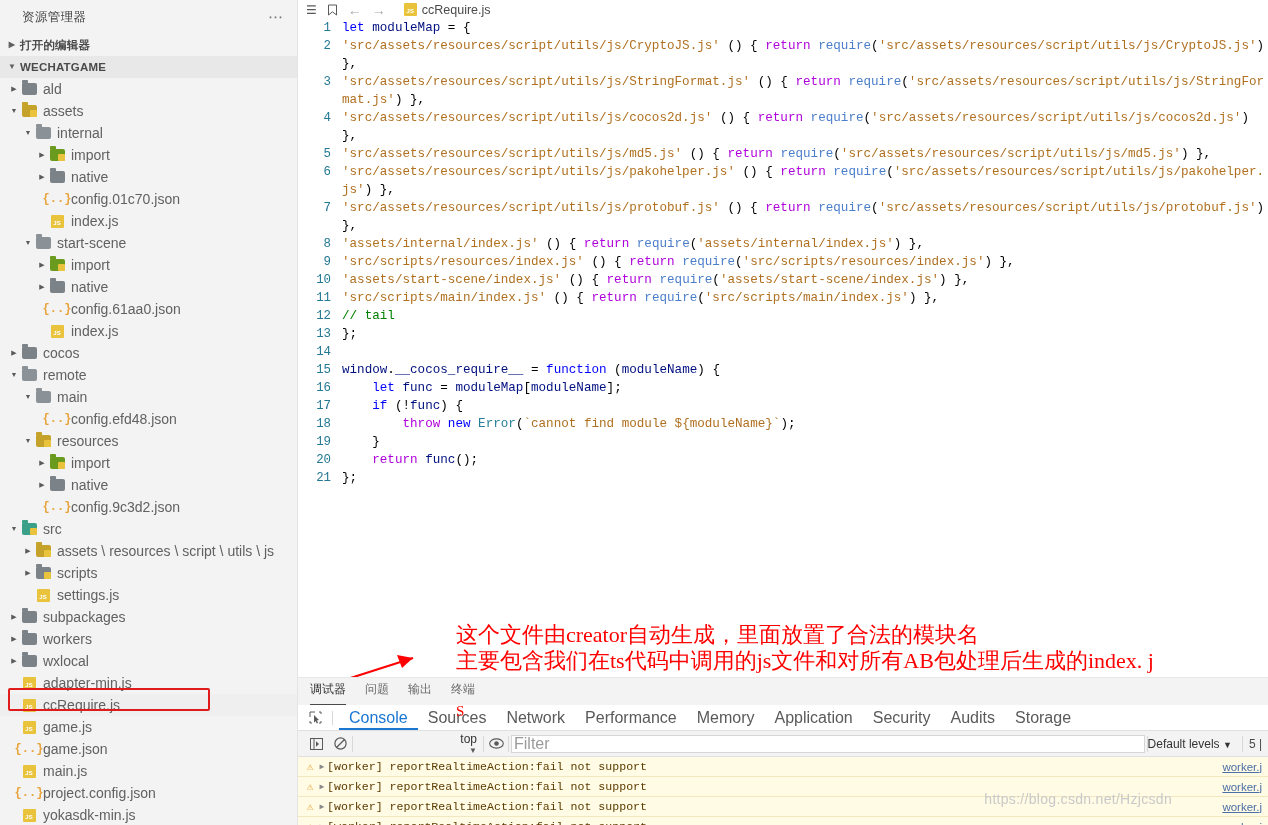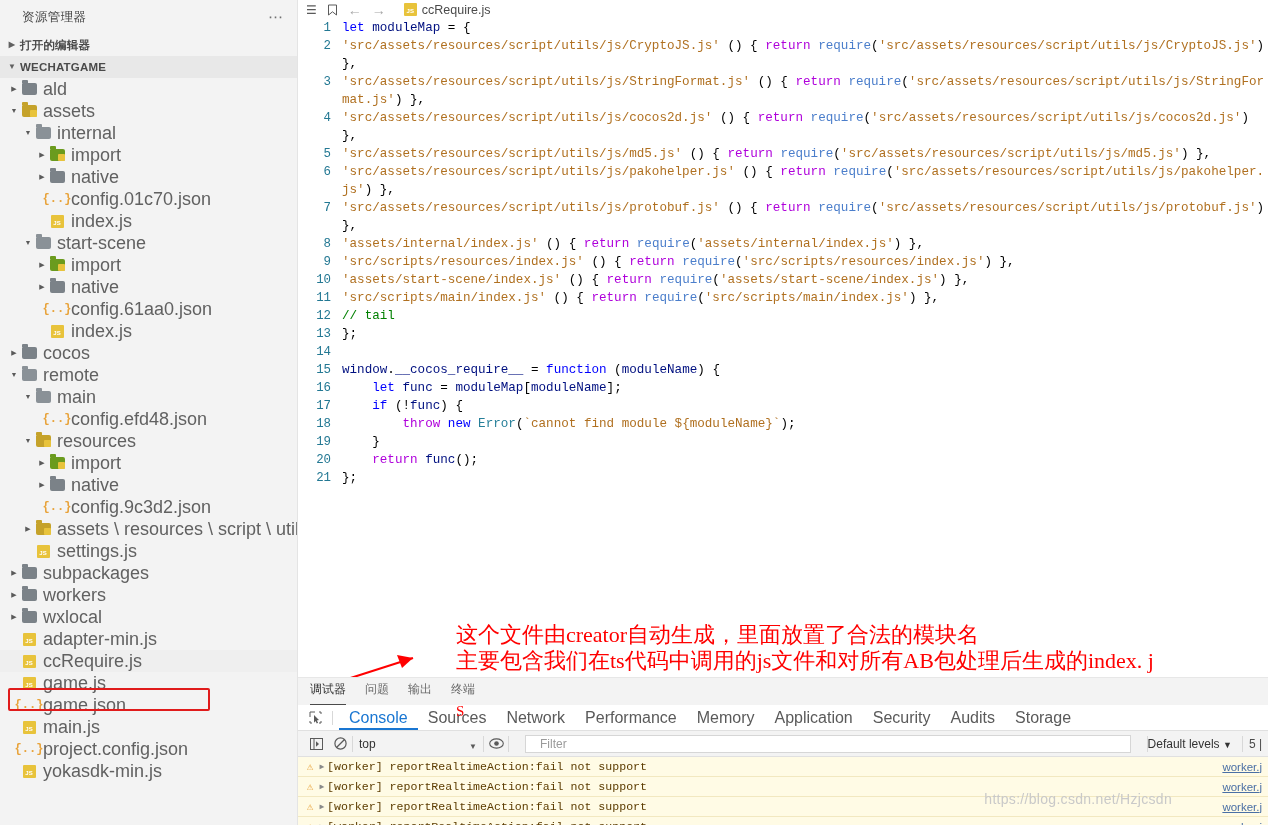--- a/index.html
+++ b/index.html
@@ -71,21 +71,21 @@
     font-size: 7px;
     color: #5a5a5a;
     line-height: 22px;
   }
   .twisty.none { color: transparent; }
   .ico {
     width: 18px; flex: 0 0 18px;
     display: inline-flex; align-items: center; justify-content: center;
     margin-right: 5px;
   }
-  .lbl { font-size: 18px; color: #616161; }
+  .lbl { font-size: 14px; color: #616161; }
 
   
   .folder {
     width: 15px; height: 12px; position: relative;
     border-radius: 1px 2px 2px 2px;
   }
   .folder:before {
     content: ""; position: absolute; top: -3px; left: 0;
     width: 6px; height: 3px; border-radius: 1px 1px 0 0;
     background: inherit;
@@ -244,26 +244,26 @@
     background: #f3f3f3;
     border-bottom: 1px solid #e0e0e0;
     padding-left: 6px;
     font-size: 12px;
     color: #5a5a5a;
     gap: 0px;
   }
   .tbtn { width: 24px; display: flex; align-items: center; justify-content: center; color: #5a5a5a; cursor: pointer; }
   .ctx-select {
     width: 130px; display: flex; align-items: flex-end; justify-content: space-between;
-    padding: 0 6px; font-size: 12px; color: #333; cursor: pointer;
+    padding: 0 6px; font-size: 12px; color: #333; cursor: pointer; flex-direction: column;
   }
   .filter-box {
     flex: 1; height: 18px; background: #fff; border: 1px solid #d6d6d6;
-    display: flex; align-items: center; padding: 0 14px; color: #9a9a9a; font-size: 12px;
-    margin: 0 16px;
+    display: flex; align-items: center; padding: 0 2px; color: #9a9a9a; font-size: 16px;
+    margin: 0 2px;
   }
   .levels { padding-right: 10px; color: #333; font-size: 12px; cursor: pointer; white-space: nowrap; }
   .dt-div2 { width: 1px; height: 16px; background: #d8d8d8; }
   .issues { padding: 0 6px; color: #4a4a4a; font-size: 12px; }
 
   .console-rows { background: #fffbe5; }
   .crow {
     height: 20px;
     display: flex;
     align-items: center;
@@ -458,28 +458,46 @@
           </span>
           <span class="lbl">native</span>
         </div>
         <div class="row ind3">
           <span class="twisty none">&nbsp;</span>
           <span class="ico">
             <span class="jsonicon">{..}</span>
           </span>
           <span class="lbl">config.9c3d2.json</span>
         </div>
+        <div class="row ind1">
+          <span class="twisty">▼</span>
+          <span class="ico">
+            <span class="folder teal">
+              <span class="badge"></span>
+            </span>
+          </span>
+          <span class="lbl">src</span>
+        </div>
         <div class="row ind2">
           <span class="twisty">▶</span>
           <span class="ico">
             <span class="folder yellow">
               <span class="badge"></span>
             </span>
           </span>
           <span class="lbl">assets \ resources \ script \ utils \ js</span>
+        </div>
+        <div class="row ind2">
+          <span class="twisty">▶</span>
+          <span class="ico">
+            <span class="folder grey">
+              <span class="badge"></span>
+            </span>
+          </span>
+          <span class="lbl">scripts</span>
         </div>
         <div class="row ind2">
           <span class="twisty none">&nbsp;</span>
           <span class="ico">
             <span class="jsicon">JS</span>
           </span>
           <span class="lbl">settings.js</span>
         </div>
         <div class="row ind1">
           <span class="twisty">▶</span>

